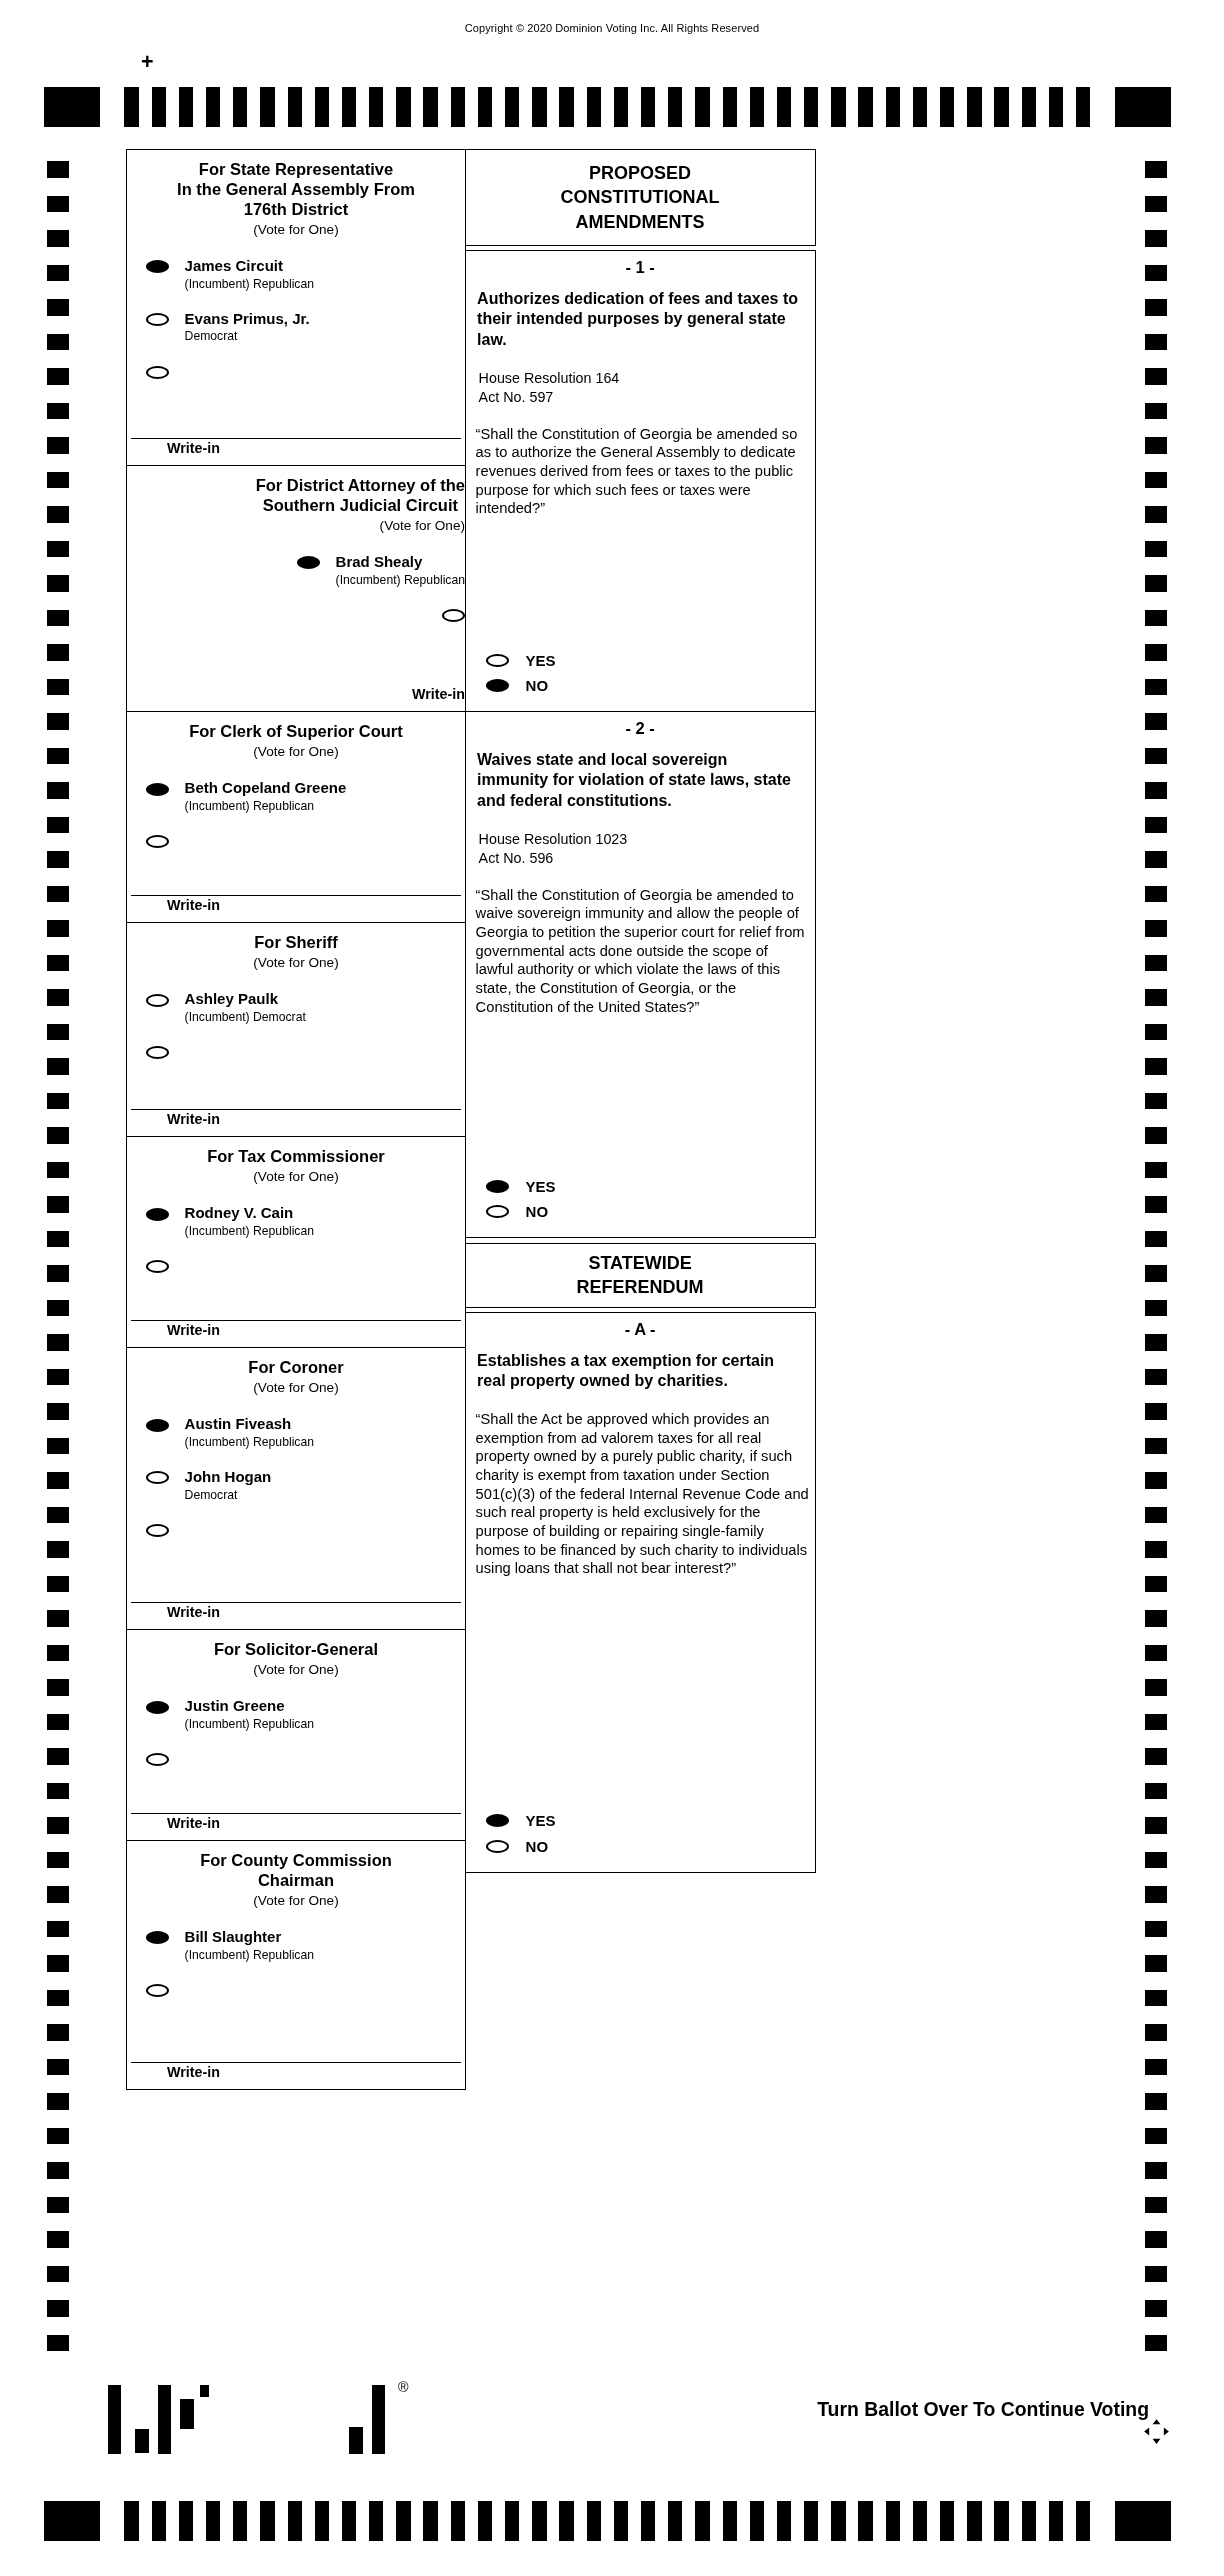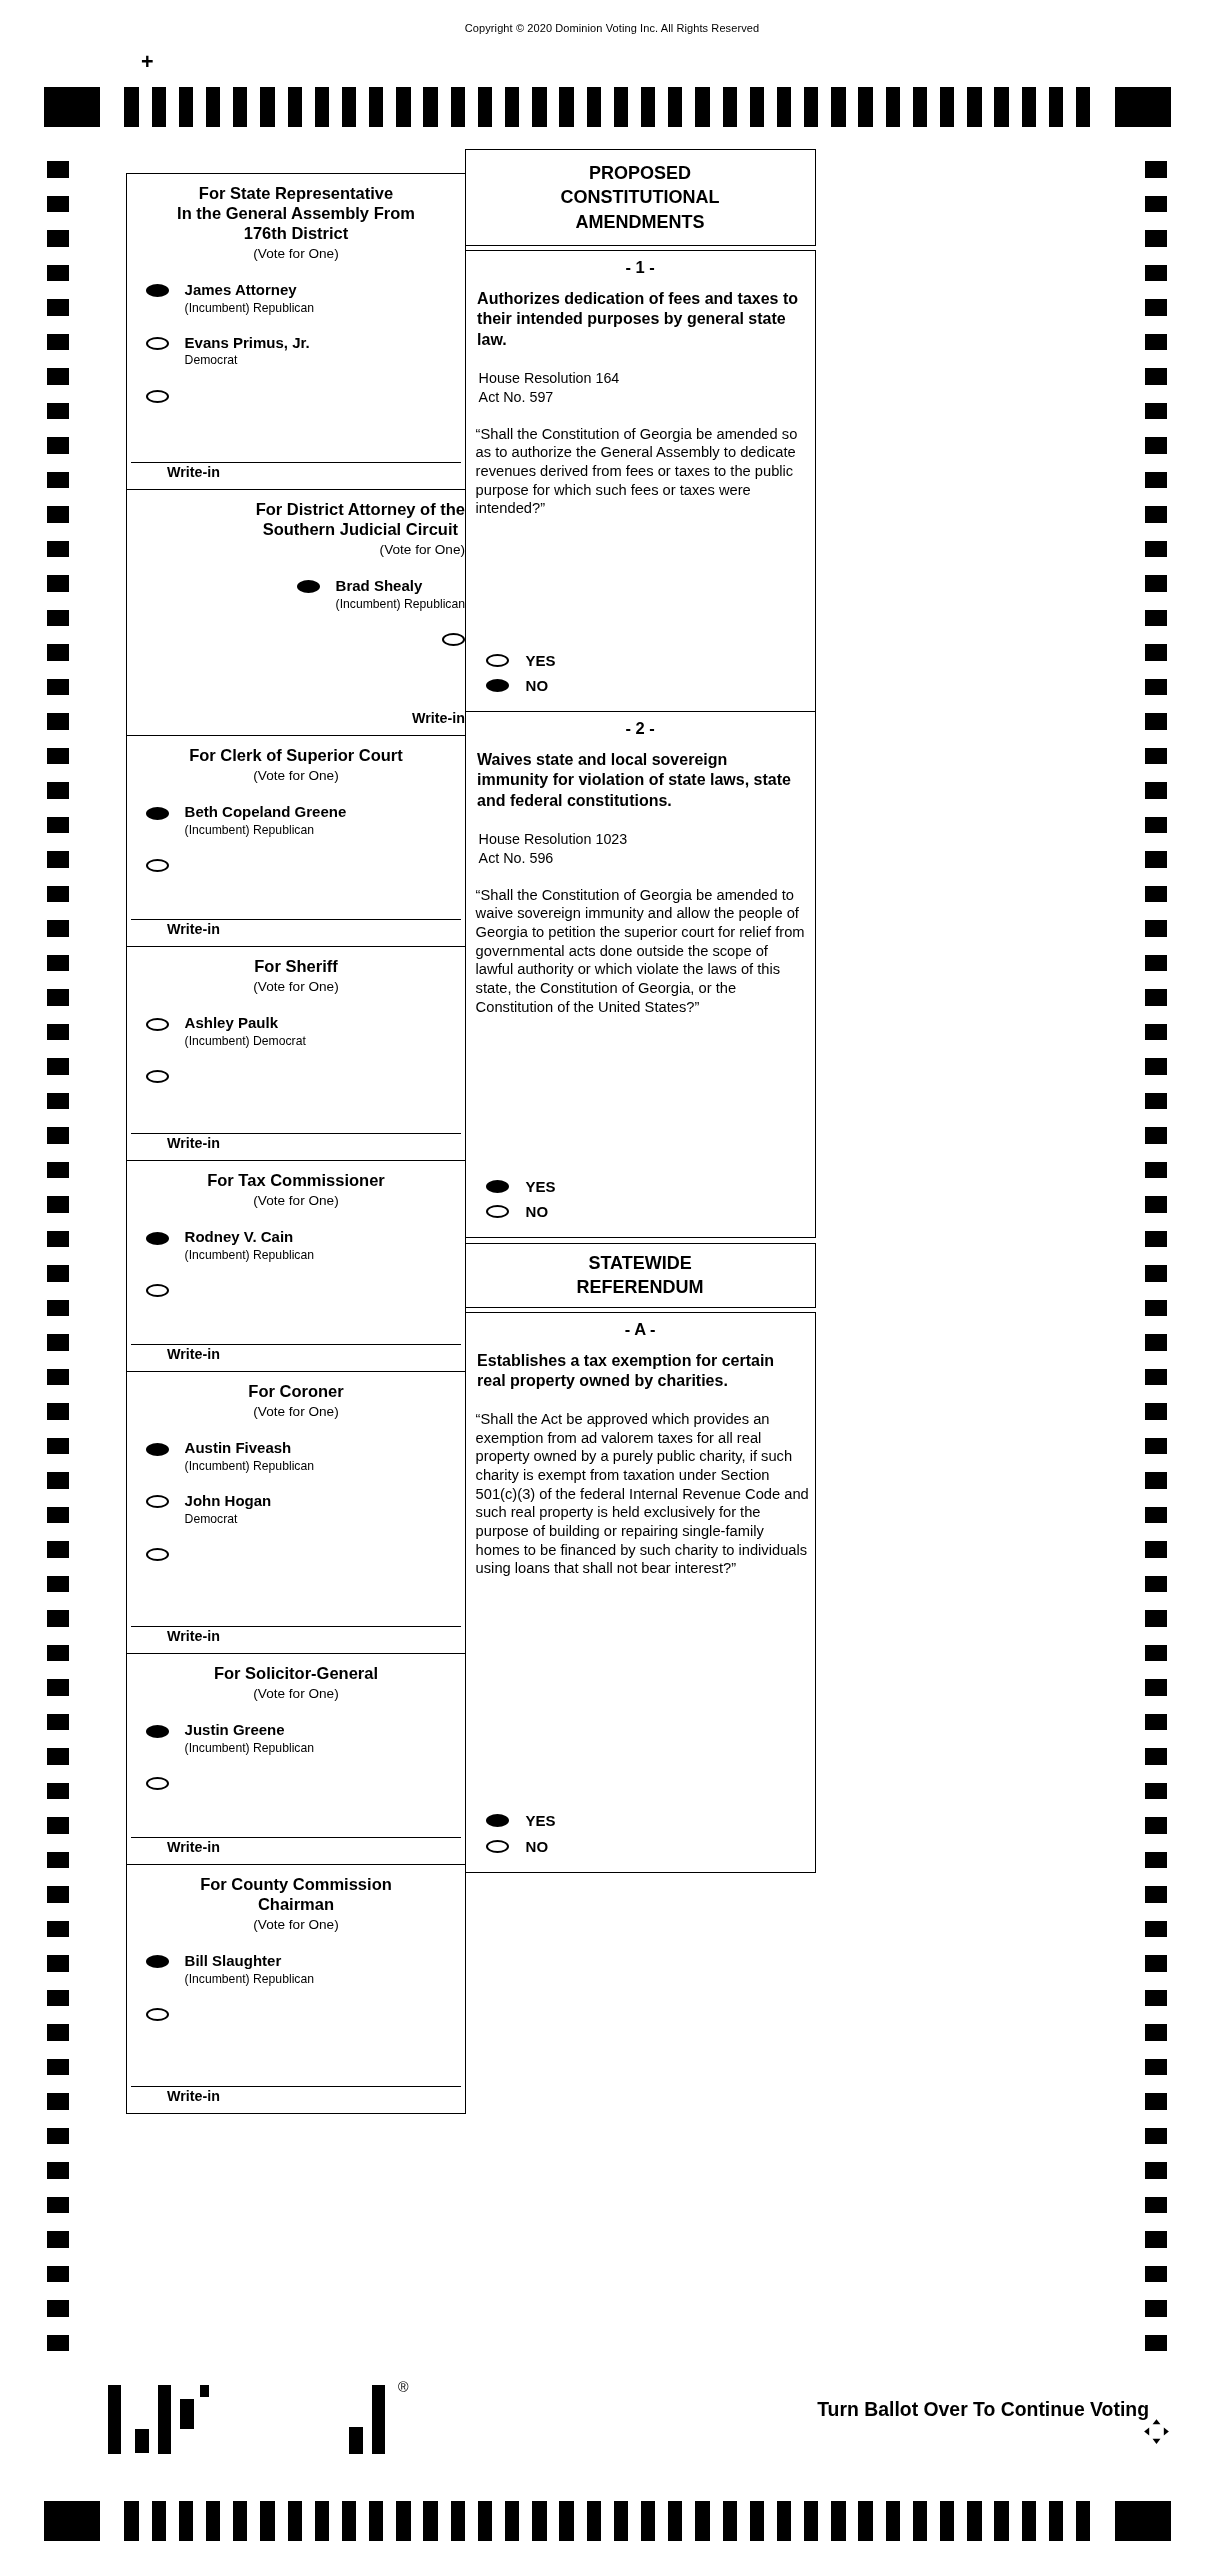--- a/index.html
+++ b/index.html
@@ -21,21 +21,21 @@
   .tblock { width:56px; background:#000; flex:none; }
   .bars { flex:1; display:flex; justify-content:space-between; margin:0 24.4px; }
   .tbar { width:14.3px; background:#000; }
   .timing-col { position:absolute; top:161px; display:flex; flex-direction:column; gap:18px; }
   .timing-col.left { left:47px; }
   .timing-col.right { left:1145px; }
   .tsq { width:21.5px; height:16.5px; background:#000; }
 
   
   .content { position:absolute; left:126px; top:149px; display:flex; align-items:flex-start; }
-  .col-left { width:340px; border:1.4px solid #000;margin-top:24px; }
+  .col-left { width:340px; border:1.4px solid #000; }
   .col-right { width:351px; margin-left:-1.4px; }
 
   
   .contest { display:flex; flex-direction:column; border-bottom:1.4px solid #000; padding-bottom:4.3px; }
   .contest:last-child { border-bottom:none; }
   .contest:nth-of-type(1){ min-height:316px; }
   .contest:nth-of-type(2){ min-height:246px;align-items:flex-end; }
   .contest:nth-of-type(3){ min-height:211px; }
   .contest:nth-of-type(4){ min-height:214px; }
   .contest:nth-of-type(5){ min-height:211px; }
@@ -264,21 +264,21 @@
   <div class="col-left">
 
     <section class="contest">
       <h3 class="contest-title">For State Representative
 In the General Assembly From
 176th District</h3>
       <div class="vote-for">(Vote for One)</div>
       <div class="cand">
         <span class="oval selected"></span>
         <div>
-          <div class="cand-name">James Attorney</div>
+          <div class="cand-name">James Circuit</div>
           <div class="cand-detail">(Incumbent) Republican</div>
         </div>
       </div>
       <div class="cand">
         <span class="oval"></span>
         <div>
           <div class="cand-name">Evans Primus, Jr.</div>
           <div class="cand-detail">Democrat</div>
         </div>
       </div>

